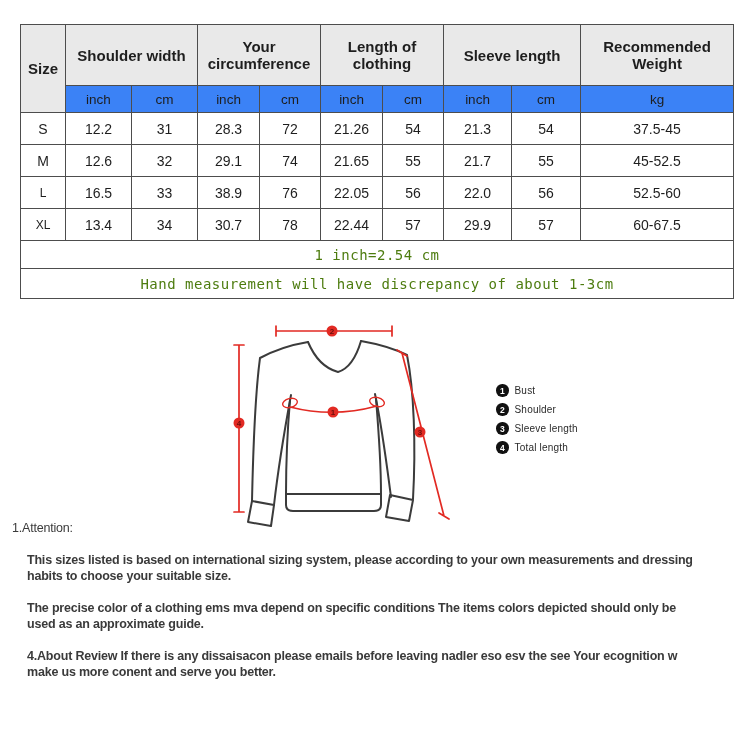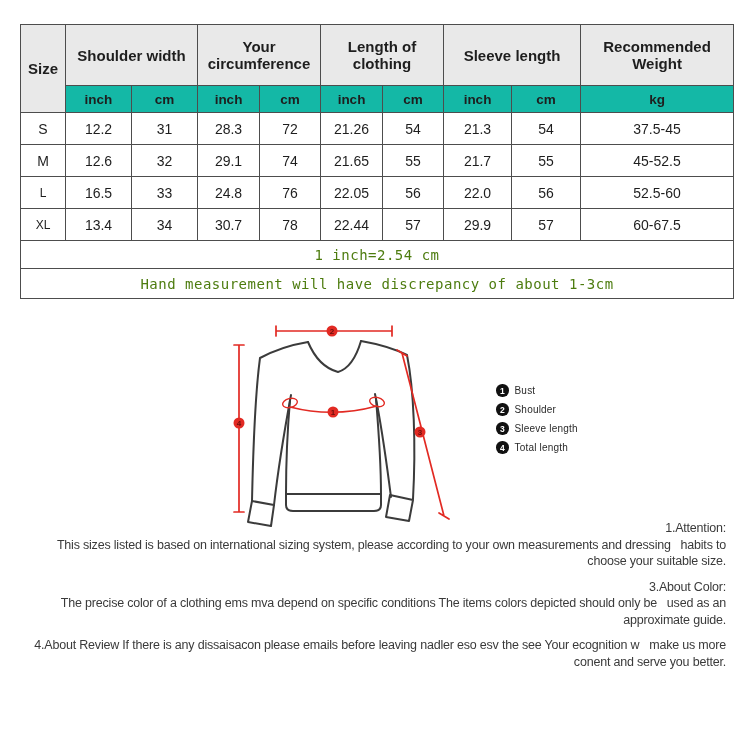--- a/index.html
+++ b/index.html
@@ -9,21 +9,21 @@
   table.size-chart{
     position:absolute;left:20px;top:24px;width:713px;
     border-collapse:collapse;table-layout:fixed;
     font-family:"Liberation Sans",sans-serif;color:#1e1e1e;
   }
   table.size-chart td,table.size-chart th{
     border:1px solid #4d4d4d;text-align:center;vertical-align:middle;padding:0;
     font-weight:normal;font-size:14px;background:#ffffff;
   }
   table.size-chart .hdr{background:#e9e9e9;font-weight:bold;font-size:15px;}
-  table.size-chart .sub{background:#14b8a6;font-weight:bold;font-size:13.5px;}
+  table.size-chart .sub{background:#3b82f6;font-weight:normal;font-size:13.5px;}
   tr.row-h1{height:61px;}
   tr.row-h2{height:27px;}
   tr.row-data{height:32px;}
   tr.row-note1{height:28px;}
   tr.row-note2{height:30px;}
   td.note-cell{
     font-family:"DejaVu Sans Mono","Liberation Mono",monospace;
     font-weight:bold;font-size:11px;letter-spacing:.5px;color:#4d7c0f;
   }
   td.size-cell{font-size:14px;}
@@ -35,26 +35,26 @@
   .legend-item{display:flex;align-items:center;height:19px;}
   .legend-dot{
     width:12.5px;height:12.5px;border-radius:50%;background:#111;color:#fff;
     font-size:8.5px;font-weight:bold;display:flex;align-items:center;justify-content:center;
     margin-right:6px;flex:0 0 auto;
   }
   .legend-label{font-size:10px;color:#2a2a2a;letter-spacing:.2px;}
 
   
   .sections{
-    position:absolute;left:20px;top:520px;width:706px;
-    font-size:12.5px;line-height:16.5px;letter-spacing:-0.2px;color:#3a3a3a;text-align:right;
+    position:absolute;left:12px;top:520px;width:706px;
+    font-size:12.5px;line-height:16.5px;letter-spacing:-0.2px;color:#3a3a3a;
   }
   .section{margin:0 0 9px 0;}
   .section-heading{margin:0;}
-  .section-body{margin:0;white-space:pre-wrap;}
+  .section-body{margin:15px;white-space:pre-wrap;font-weight:bold;}
 </style>
 </head>
 <body>
 
 <table class="size-chart">
   <colgroup>
     <col style="width:45px">
       <col style="width:66px">
       <col style="width:66px">
     <col style="width:62px">
@@ -106,21 +106,21 @@
     <td>21.65</td>
     <td>55</td>
     <td>21.7</td>
     <td>55</td>
     <td>45-52.5</td>
   </tr>
   <tr class="row-data small-size">
     <td class="size-cell">L</td>
     <td>16.5</td>
     <td>33</td>
-    <td>24.8</td>
+    <td>38.9</td>
     <td>76</td>
     <td>22.05</td>
     <td>56</td>
     <td>22.0</td>
     <td>56</td>
     <td>52.5-60</td>
   </tr>
   <tr class="row-data small-size">
     <td class="size-cell">XL</td>
     <td>13.4</td>
@@ -205,19 +205,18 @@
 </div>
 
 <div class="sections">
   <div class="section">
     <p class="section-heading">1.Attention:</p>
     <p class="section-body">This sizes listed is based on international sizing system, please according to your own measurements and dressing   habits to choose your suitable size.</p>
   </div>
   <div class="section">
   </div>
   <div class="section">
-    <p class="section-heading">3.About Color:</p>
     <p class="section-body">The precise color of a clothing ems mva depend on specific conditions The items colors depicted should only be   used as an approximate guide.</p>
   </div>
   <div class="section">
     <p class="section-body">4.About Review If there is any dissaisacon please emails before leaving nadler eso esv the see Your ecognition w   make us more conent and serve you better.</p>
   </div>
 </div>
 
 </body></html>

